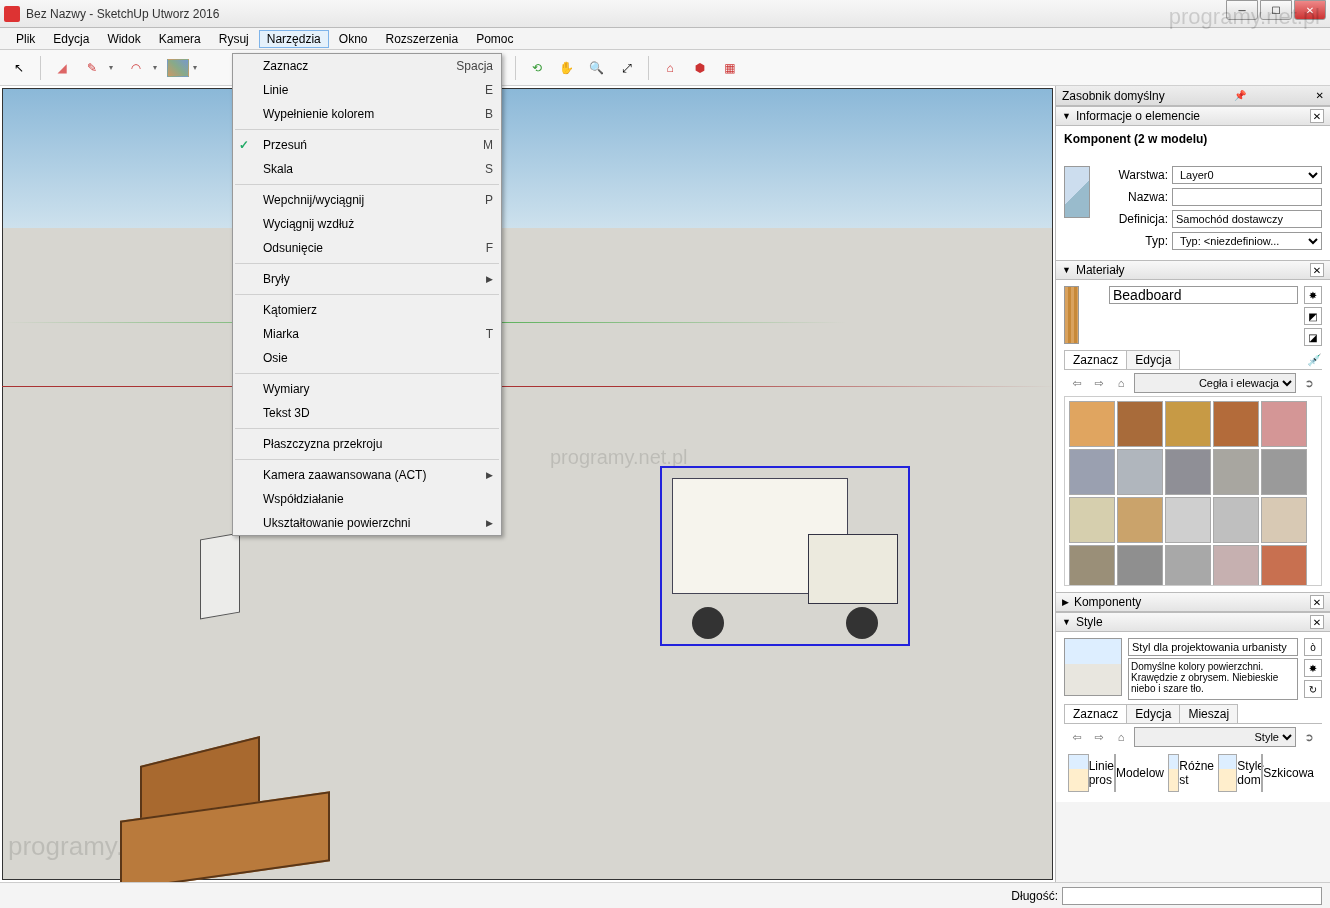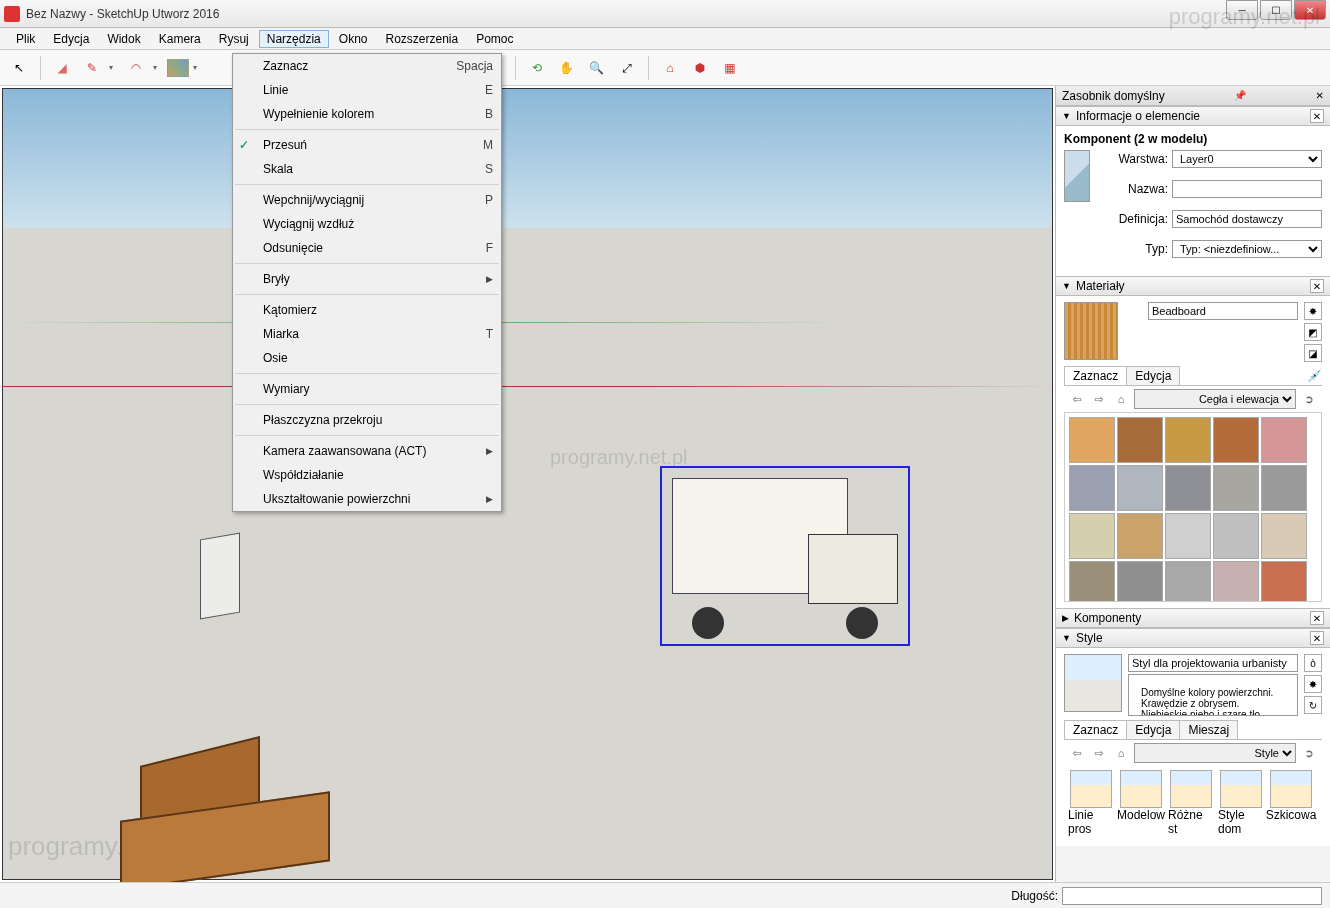--- a/index.html
+++ b/index.html
@@ -42,39 +42,39 @@
 
 
 .tray { position:absolute; right:0; top:86px; width:275px; bottom:26px; background:#f4f4f4; border-left:1px solid #bbb; display:flex; flex-direction:column; overflow:hidden;}
 .tray-hdr { height:20px; background:linear-gradient(#eee,#ddd); border-bottom:1px solid #bbb; display:flex; align-items:center; padding:0 6px; font-size:11px;}
 .tray-hdr .pin { margin-left:auto; font-size:10px;}
 .panel-hdr { height:20px; background:linear-gradient(#f8f8f8,#e4e4e4); border:1px solid #bbb; border-left:none; border-right:none; display:flex; align-items:center; padding:0 6px; font-size:11px; cursor:default;}
 .panel-hdr .arrow{ margin-right:5px; font-size:9px;}
 .panel-hdr .xb { margin-left:auto; width:14px; height:14px; border:1px solid #aaa; display:flex; align-items:center; justify-content:center; font-size:10px; background:#fff;}
 .panel-body { background:#efefef; padding:6px 8px; font-size:11px; }
 .panel-body.white { background:#fff;}
-.fld { display:flex; align-items:center; margin-bottom:12px; gap:4px;}
+.fld { display:flex; align-items:center; margin-bottom:4px; gap:4px;}
 .fld label { width:70px; text-align:right; }
 .fld input, .fld select { flex:1; border:1px solid #999; height:18px; padding:0 3px; font-size:11px; background:#fff;}
 .thumb { width:52px; height:52px; border:1px solid #999; background:linear-gradient(135deg,#cde 50%,#9bc 50%); float:left; margin-right:8px;}
 .bold { font-weight:bold;}
 
 
 .matgrid { display:grid; grid-template-columns:repeat(5,46px); gap:2px; padding:4px; background:#fff; border:1px solid #ccc; max-height:190px; overflow-y:scroll;}
 .sw { width:46px; height:46px; border:1px solid #aaa;}
 .tabs { display:flex; gap:0; margin-top:4px; border-bottom:1px solid #bbb; font-size:11px;}
 .tabs .tab { padding:2px 8px; border:1px solid #bbb; border-bottom:none; background:#f4f4f4; margin-right:-1px;}
 .tabs .tab.active{ background:#fff; font-weight:normal;}
 .navrow { display:flex; align-items:center; gap:4px; padding:3px 4px; background:#fff;}
 .navrow .nb { width:18px; height:18px; display:flex; align-items:center; justify-content:center; font-size:11px; color:#666;}
 .navrow select { flex:1; height:20px; border:1px solid #999; font-size:11px;text-align:right;}
 
 
 .stylerow { display:flex; gap:4px; padding:4px; background:#fff; flex-wrap:wrap;}
-.stylethumb { width:46px; display:flex; flex-direction:column; align-items:center; font-size:9px;}
+.stylethumb { width:46px; display:flex; flex-direction:row; align-items:center; font-size:9px;justify-content:flex-end;}
 .stylethumb .img { width:42px; height:38px; border:1px solid #aaa; background:linear-gradient(#def 40%,#fec 40%);}
 
 
 .status { position:absolute; left:0; right:0; bottom:0; height:26px; background:#f4f4f4; border-top:1px solid #ccc; display:flex; align-items:center; padding:0 8px; font-size:11px;}
 .status .meas { margin-left:auto; display:flex; align-items:center; gap:4px;}
 .status .meas input { width:260px; height:18px; border:1px solid #999; background:#fff;}
 
 
 .truck { position:absolute; left:660px; top:380px; width:250px; height:180px; border:2px solid #22d; }
 .truck::before { content:""; position:absolute; left:10px; top:10px; right:60px; bottom:50px; background:#f6f4ed; border:1px solid #445;}
@@ -205,20 +205,23 @@
       <span>Miarka</span>
       <span class="sc">T</span>
     </div>
     <div class="row">
       <span>Osie</span>
     </div>
     <div class="sep"></div>
     <div class="row">
       <span>Wymiary</span>
     </div>
+    <div class="row">
+      <span>Tekst 3D</span>
+    </div>
     <div class="sep"></div>
     <div class="row">
       <span>Płaszczyzna przekroju</span>
     </div>
     <div class="sep"></div>
     <div class="row">
       <span>Kamera zaawansowana (ACT)</span>
       <span class="sub">▶</span>
     </div>
     <div class="row">
@@ -236,21 +239,21 @@
     <span class="pin">📌</span>
     <span class="pin">✕</span>
   </div>
 
   <div class="panel-hdr">
     <span class="arrow">▼</span>
       <span>Informacje o elemencie</span>
     <span class="xb">✕</span>
   </div>
   <div class="panel-body white">
-    <div class="bold" style="margin-bottom:4px">Komponent (2 w modelu)</div>
+    <div class="bold" style="margin-bottom:20px">Komponent (2 w modelu)</div>
     <div style="display:flex">
       <div class="thumb"></div>
       <div style="flex:1">
         <div class="fld">
             <label>Warstwa:</label>
             <select><option>Layer0</option></select>
           </div>
         <div class="fld">
             <label>Nazwa:</label>
             <input value="" style="">
@@ -268,21 +271,21 @@
   </div>
 
   <div class="panel-hdr">
     <span class="arrow">▼</span>
       <span>Materiały</span>
     <span class="xb">✕</span>
   </div>
   <div class="panel-body white">
     <div style="display:flex; gap:6px; align-items:flex-start">
       <div style="width:58px;height:58px;border:1px solid #999; background:repeating-linear-gradient(90deg,#d9a25e 0 3px,#c78939 3px 6px)"></div>
-      <input style="flex: 1 1 0%; border: 1px solid rgb(153, 153, 153); height: 18px; padding: 8px 3px; font-size: 11px; margin-left: 24px;" value="Beadboard">
+      <input style="flex: 1 1 0%; border: 1px solid rgb(153, 153, 153); height: 18px; padding: 8px 3px; font-size: 14px; margin-left: 24px;" value="Beadboard">
       <div class="sidebtns">
         <div class="sb">✸</div>
         <div class="sb">◩</div>
         <div class="sb">◪</div>
       </div>
     </div>
     <div class="tabs">
       <div class="tab active">Zaznacz</div>
       <div class="tab">Edycja</div>
       <span style="margin-left:auto;align-self:center">💉</span>
@@ -327,21 +330,21 @@
   <div class="panel-hdr">
     <span class="arrow">▼</span>
       <span>Style</span>
     <span class="xb">✕</span>
   </div>
   <div class="panel-body white">
     <div style="display:flex; gap:6px">
       <div style="width:58px;height:58px;border:1px solid #999;background:linear-gradient(#def 45%,#e8e6df 45%)"></div>
       <div style="flex:1">
         <input style="width: 100%; border: 1px solid rgb(153, 153, 153); height: 18px; font-size: 11px; padding: 0px 3px;" value="Styl dla projektowania urbanisty">
-        <div style="border:1px solid #999;height:42px;font-size:10px;padding:12px;margin-top:2px;overflow:hidden">Domyślne kolory powierzchni. Krawędzie z obrysem. Niebieskie niebo i szare tło.</div>
+        <div style="border:1px solid #999;height:42px;font-size:10px;padding:2px;margin-top:2px;overflow:hidden">Domyślne kolory powierzchni. Krawędzie z obrysem. Niebieskie niebo i szare tło.</div>
       </div>
       <div class="sidebtns">
         <div class="sb">ò</div>
         <div class="sb">✸</div>
         <div class="sb">↻</div>
       </div>
     </div>
     <div class="tabs">
       <div class="tab active">Zaznacz</div>
       <div class="tab">Edycja</div>

